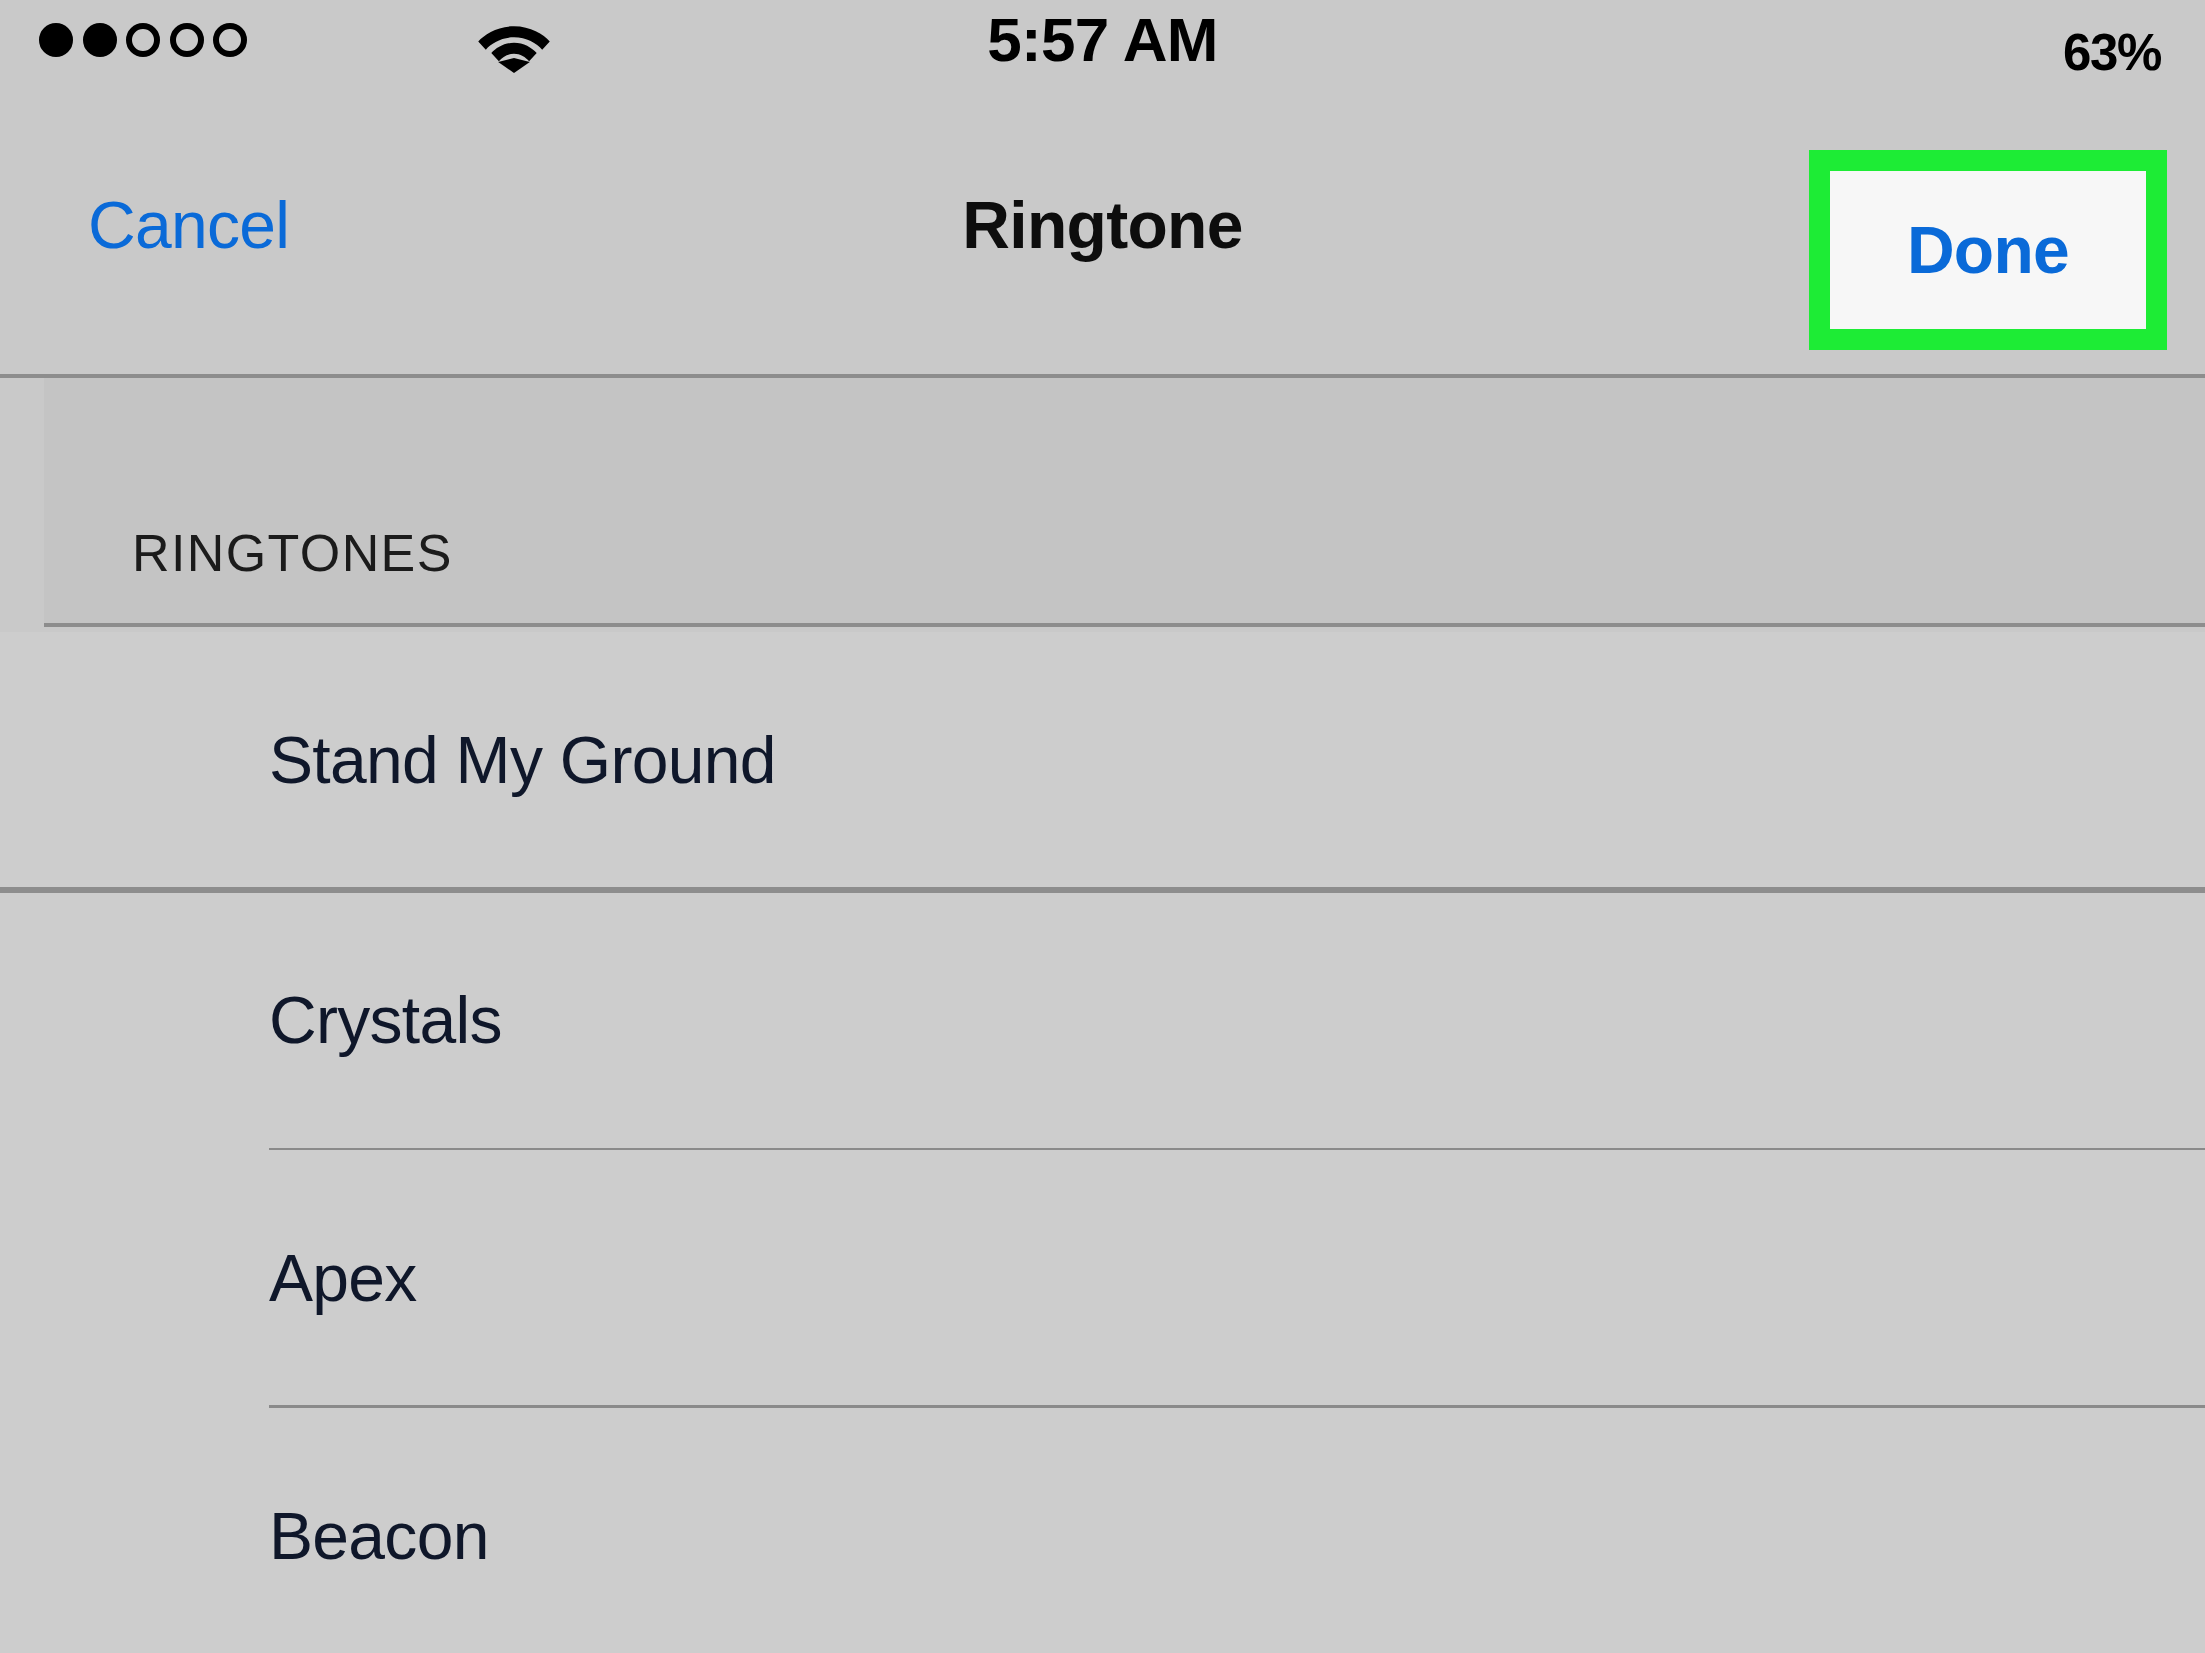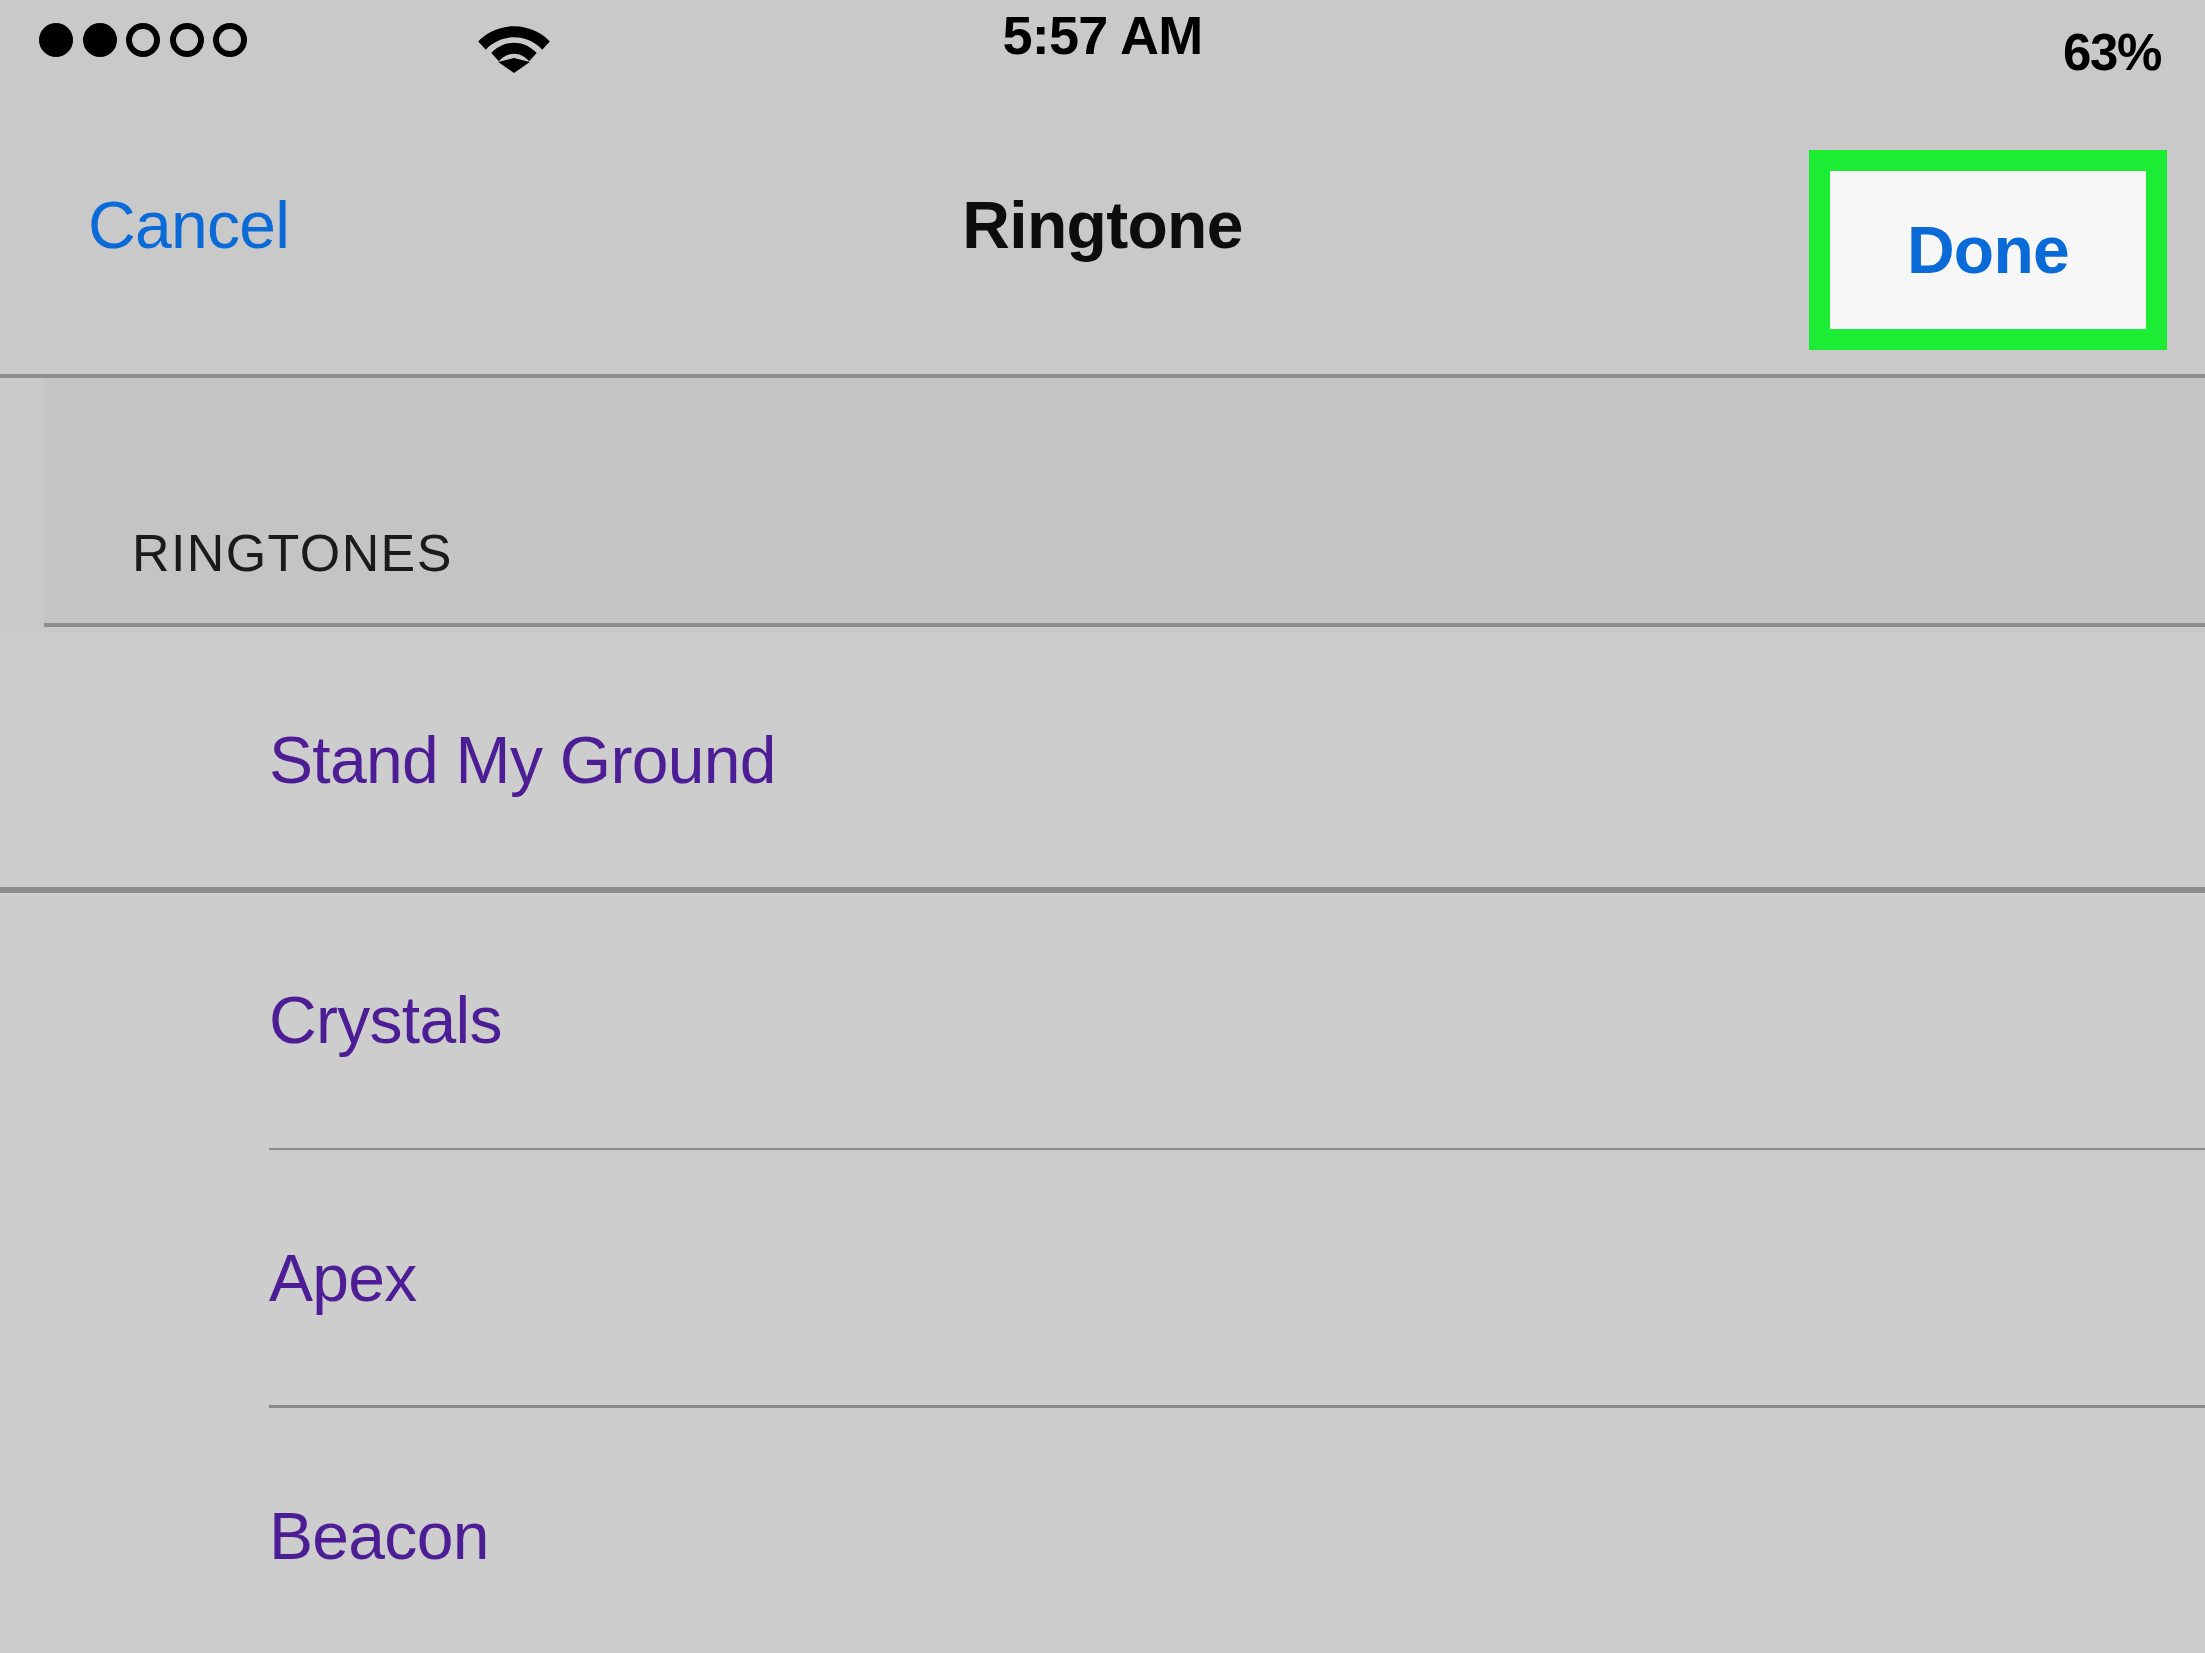--- a/index.html
+++ b/index.html
@@ -21,21 +21,21 @@
     display:flex; align-items:center; gap:9.6px;
   }
   .dot { width:34px; height:34px; border-radius:50%; border:6.2px solid #000; }
   .dot.filled { background:#000; }
   .dot.empty { background:transparent; }
 
   .wifi-icon { position:absolute; left:476px; top:18px; width:76px; height:55px; }
 
   .clock {
     position:absolute; left:0; top:4.1px; width:2205px;
-    text-align:center; font-size:54px; font-weight:700; color:#000;
+    text-align:center; font-size:62px; font-weight:700; color:#000;
     letter-spacing:-0.7px;
   }
 
   .right-status {
     position:absolute; right:27.6px; top:8.3px;
     display:flex; align-items:center; gap:15px; height:59px;flex-direction:column;
   }
   .rot-lock { width:52px; height:52px; }
   .battery-pct { font-size:51px; font-weight:600; color:#000; letter-spacing:-1.4px; }
   .battery {
@@ -97,21 +97,21 @@
     position:absolute; left:0; top:632px; width:2205px; height:1022px;
     background:#cdcdcd;
   }
   .list-group { background:#cdcdcd; }
   .list-row {
     position:relative; height:255px;
     display:flex; align-items:center;
   }
   .row-label {
     padding-left:269px;
-    font-size:66px; color:#4c1d95; font-weight:400; letter-spacing:-0.7px;
+    font-size:66px; color:#0f172a; font-weight:400; letter-spacing:-0.7px;
   }
   .group-divider {
     width:100%; height:5.5px; background:#8d8d8d;
   }
   .inset-divider {
     margin-left:269px; height:2.8px; background:#8a8a8a;
   }
 </style>
 </head>
 <body>

